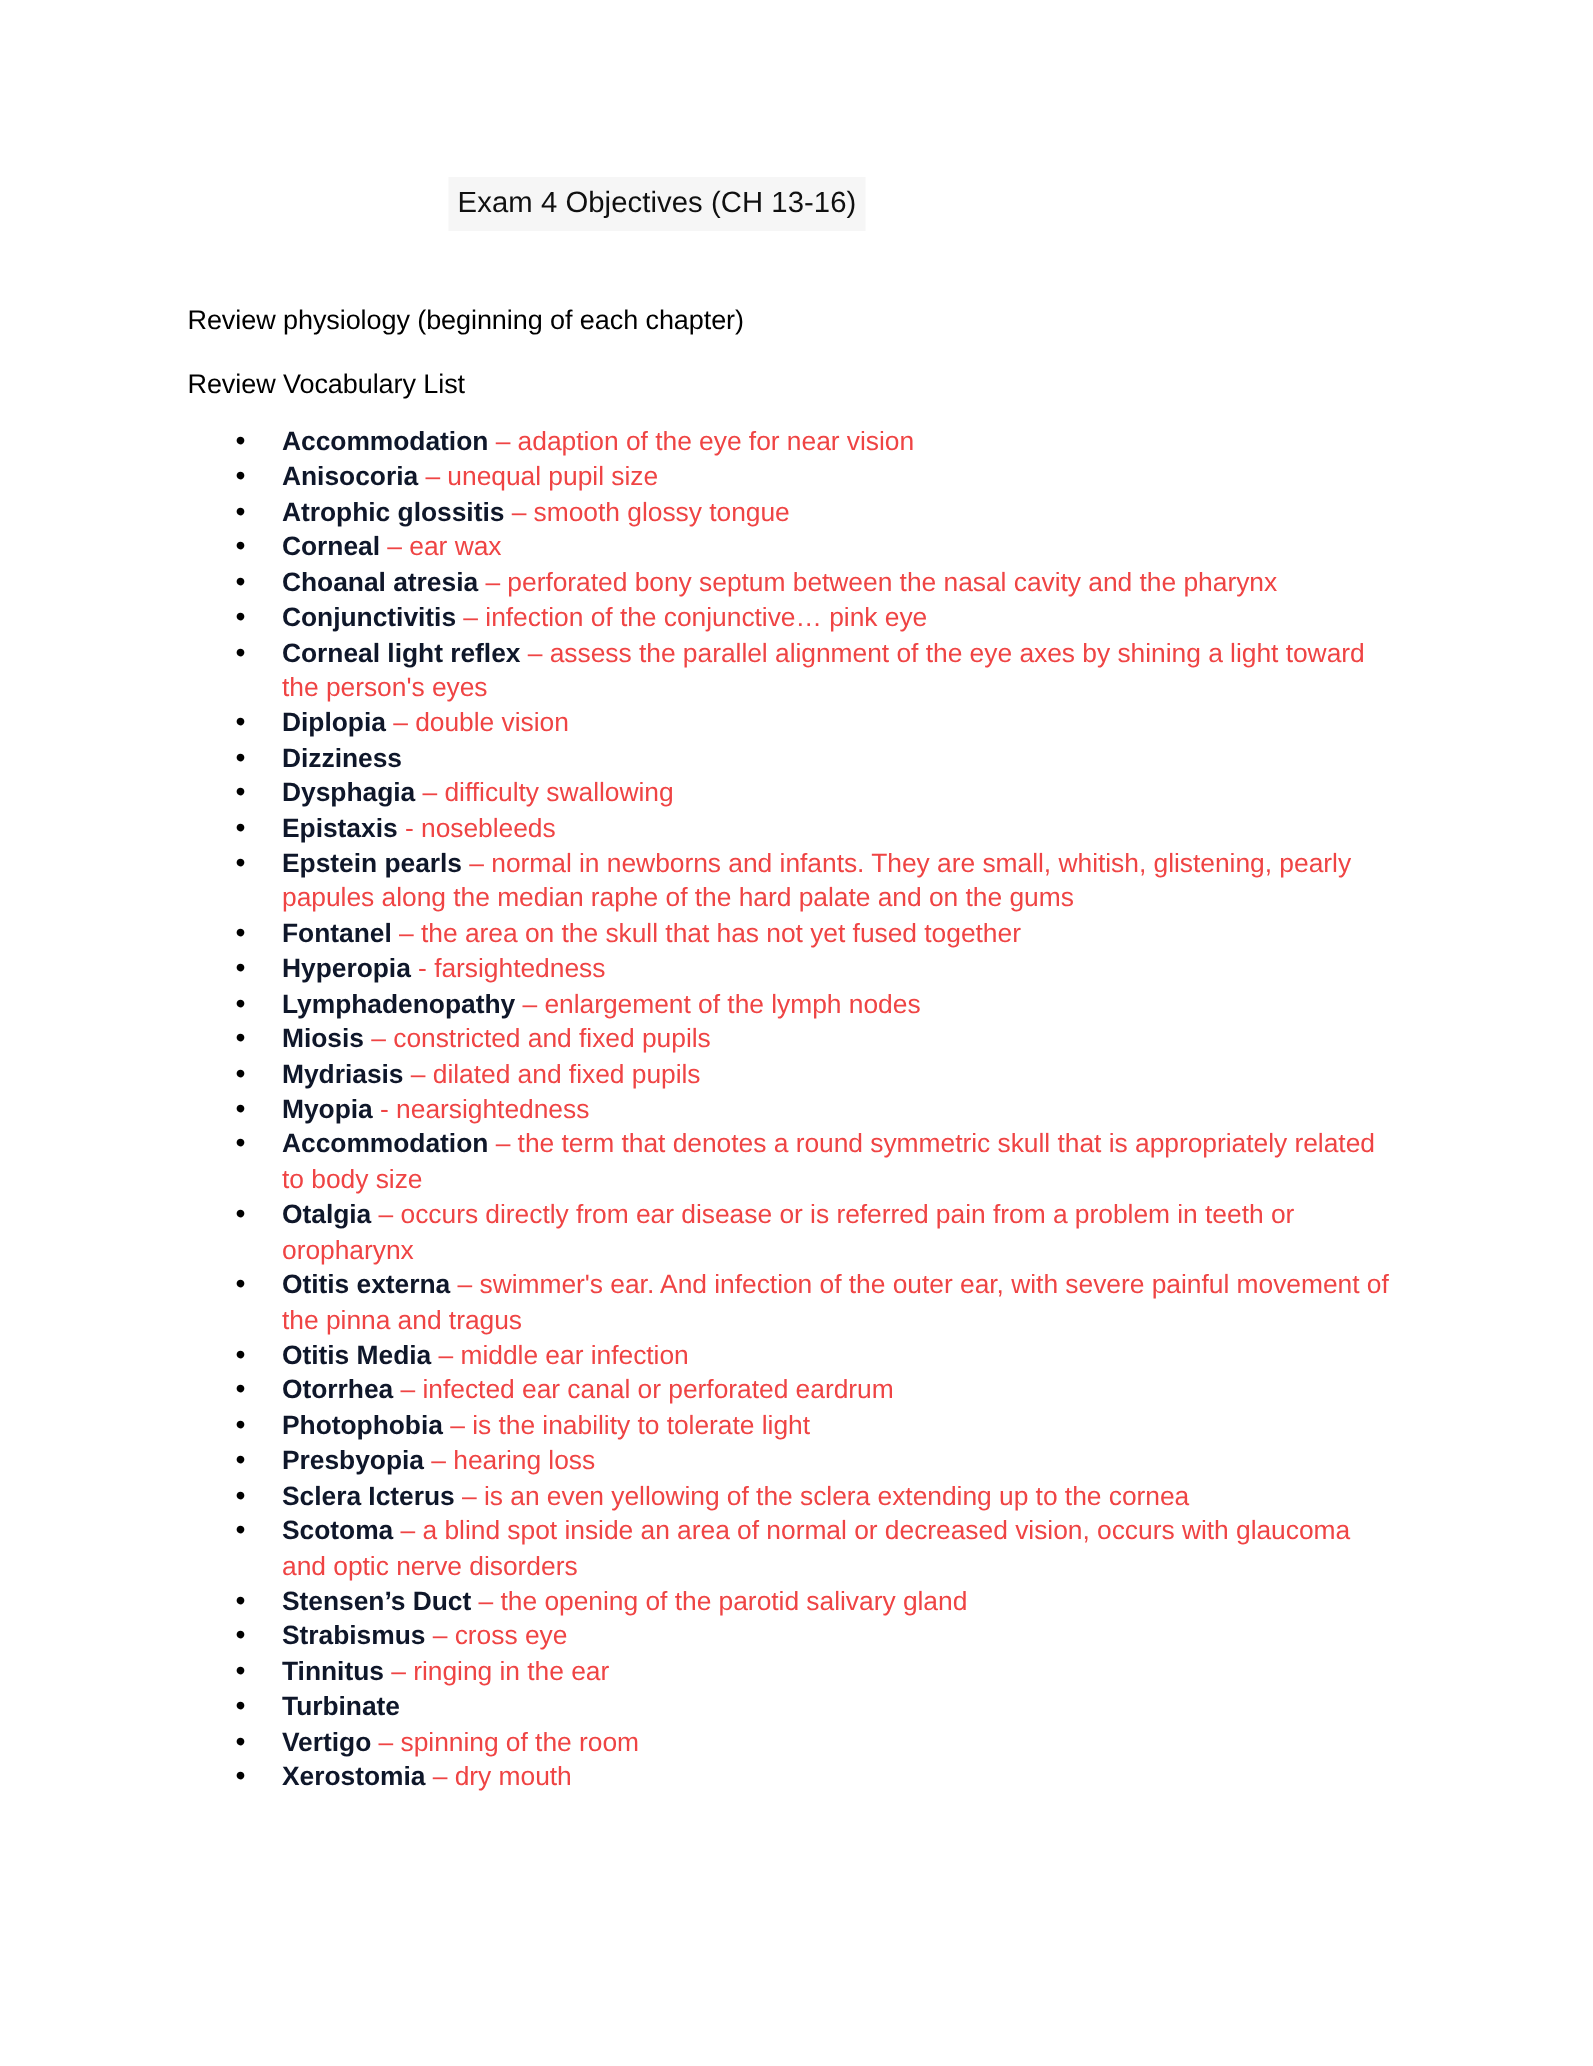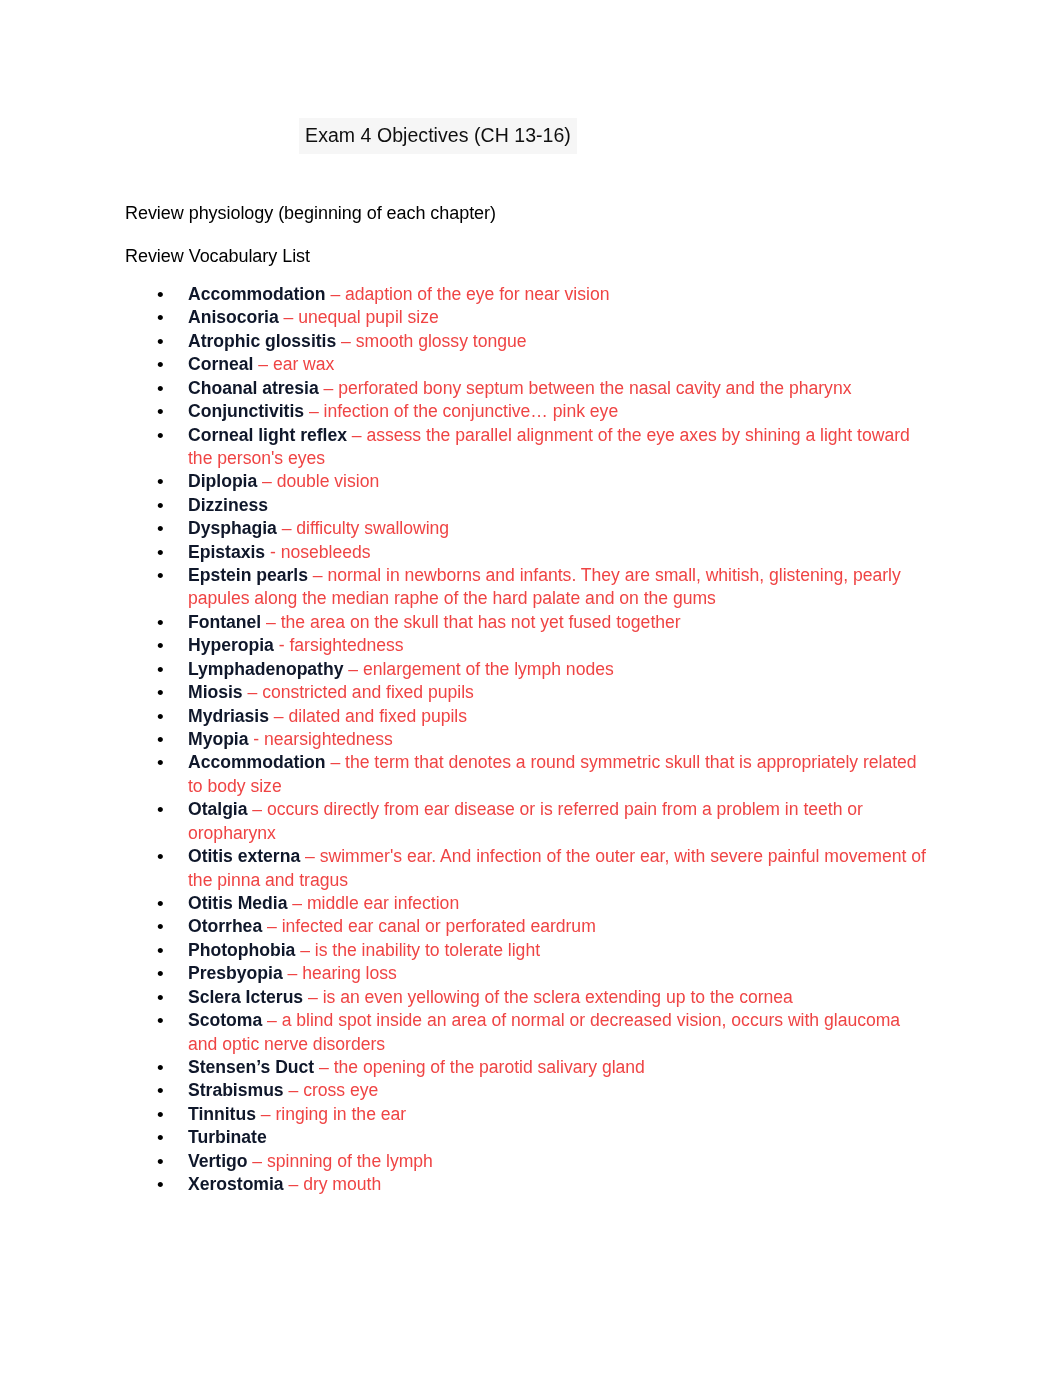--- a/index.html
+++ b/index.html
@@ -132,17 +132,17 @@
       <li class="vocab-item"><span class="bullet">•</span><span class="term">Otitis Media</span><span class="def"> – middle ear infection</span></li>
       <li class="vocab-item"><span class="bullet">•</span><span class="term">Otorrhea</span><span class="def">  – infected ear canal or perforated eardrum</span></li>
       <li class="vocab-item"><span class="bullet">•</span><span class="term">Photophobia</span><span class="def"> – is the inability to tolerate light</span></li>
       <li class="vocab-item"><span class="bullet">•</span><span class="term">Presbyopia</span><span class="def"> – hearing loss</span></li>
       <li class="vocab-item"><span class="bullet">•</span><span class="term">Sclera Icterus</span><span class="def"> – is an even yellowing of the sclera extending up to the cornea</span></li>
       <li class="vocab-item"><span class="bullet">•</span><span class="term">Scotoma</span><span class="def"> – a blind spot inside an area of normal or decreased vision, occurs with glaucoma and optic nerve disorders</span></li>
       <li class="vocab-item"><span class="bullet">•</span><span class="term">Stensen’s Duct</span><span class="def"> – the opening of the parotid salivary gland</span></li>
       <li class="vocab-item"><span class="bullet">•</span><span class="term">Strabismus</span><span class="def"> – cross eye</span></li>
       <li class="vocab-item"><span class="bullet">•</span><span class="term">Tinnitus</span><span class="def"> – ringing in the ear</span></li>
       <li class="vocab-item"><span class="bullet">•</span><span class="term">Turbinate</span><span class="def"></span></li>
-      <li class="vocab-item"><span class="bullet">•</span><span class="term">Vertigo</span><span class="def"> – spinning of the lymph</span></li>
+      <li class="vocab-item"><span class="bullet">•</span><span class="term">Vertigo</span><span class="def"> – spinning of the room</span></li>
       <li class="vocab-item"><span class="bullet">•</span><span class="term">Xerostomia</span><span class="def"> – dry mouth</span></li>
     </ul>
 
 </div>
 
 </body></html>

